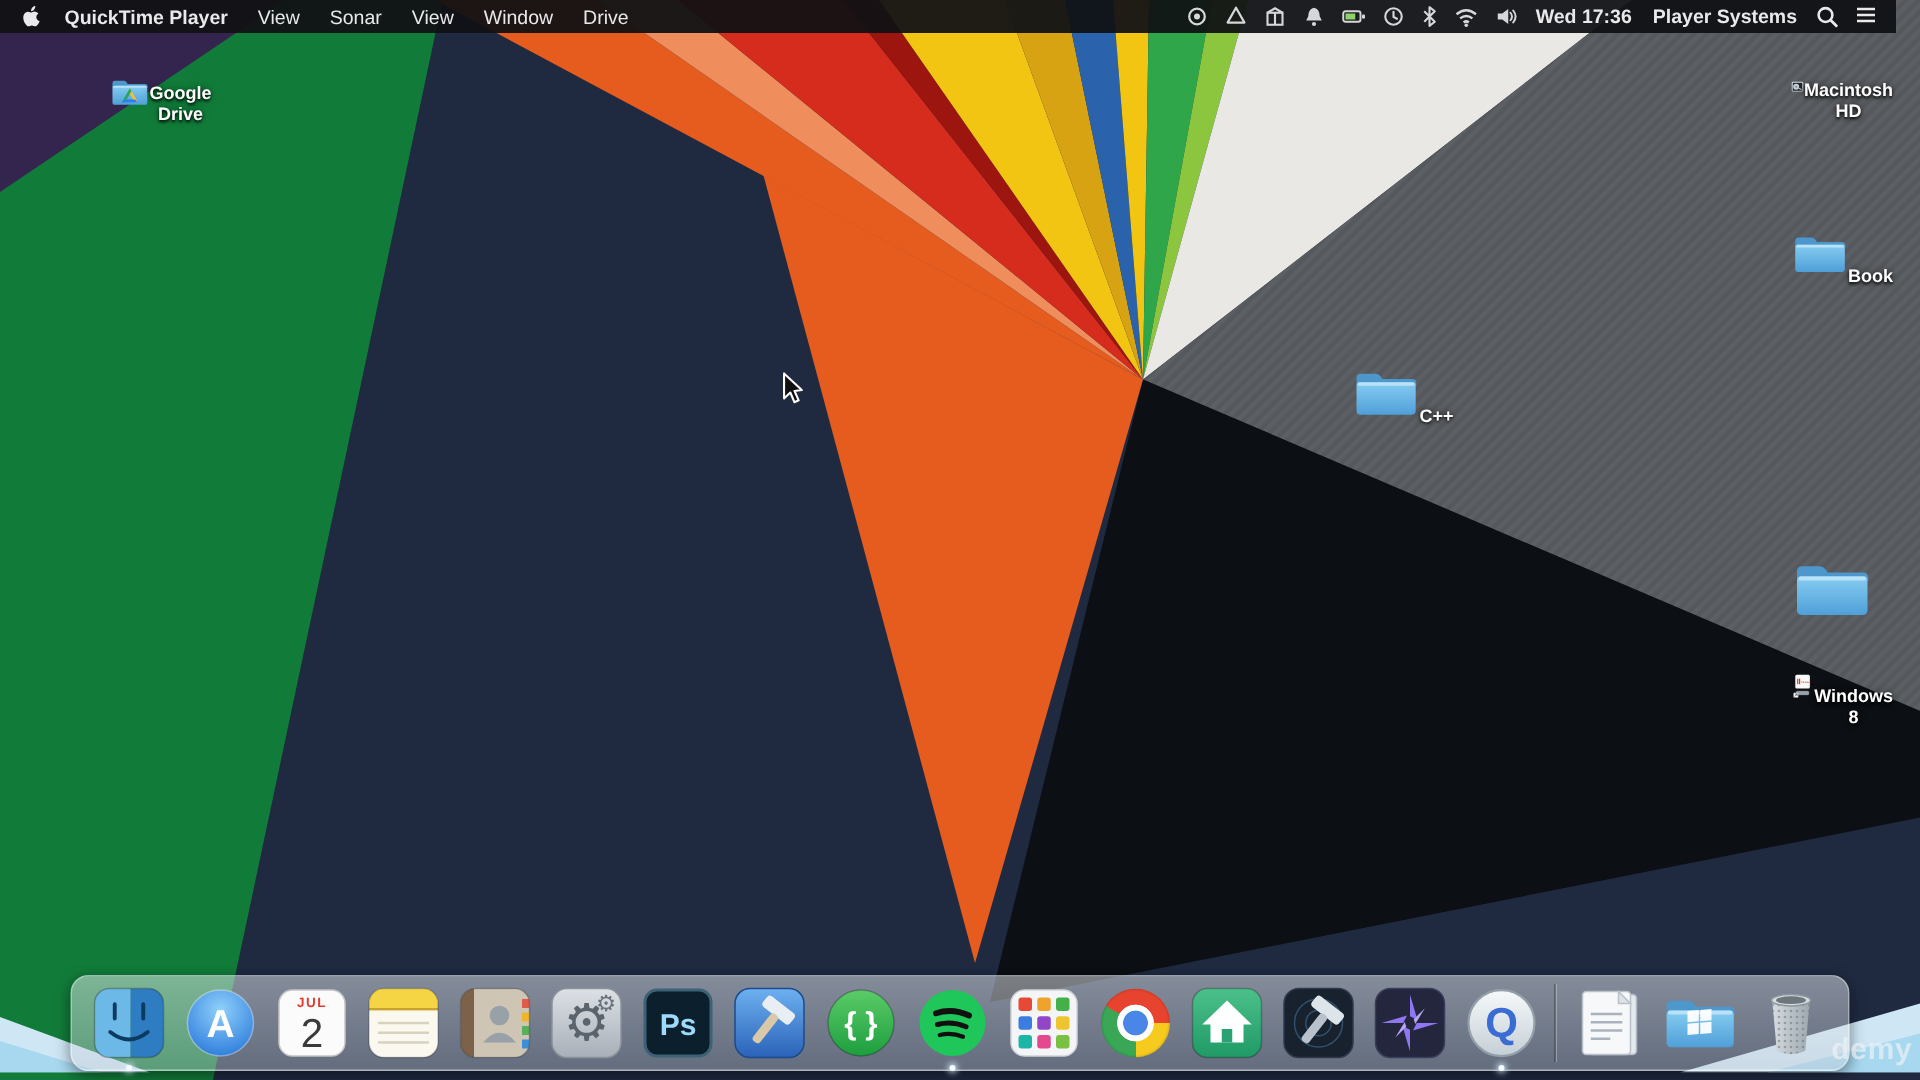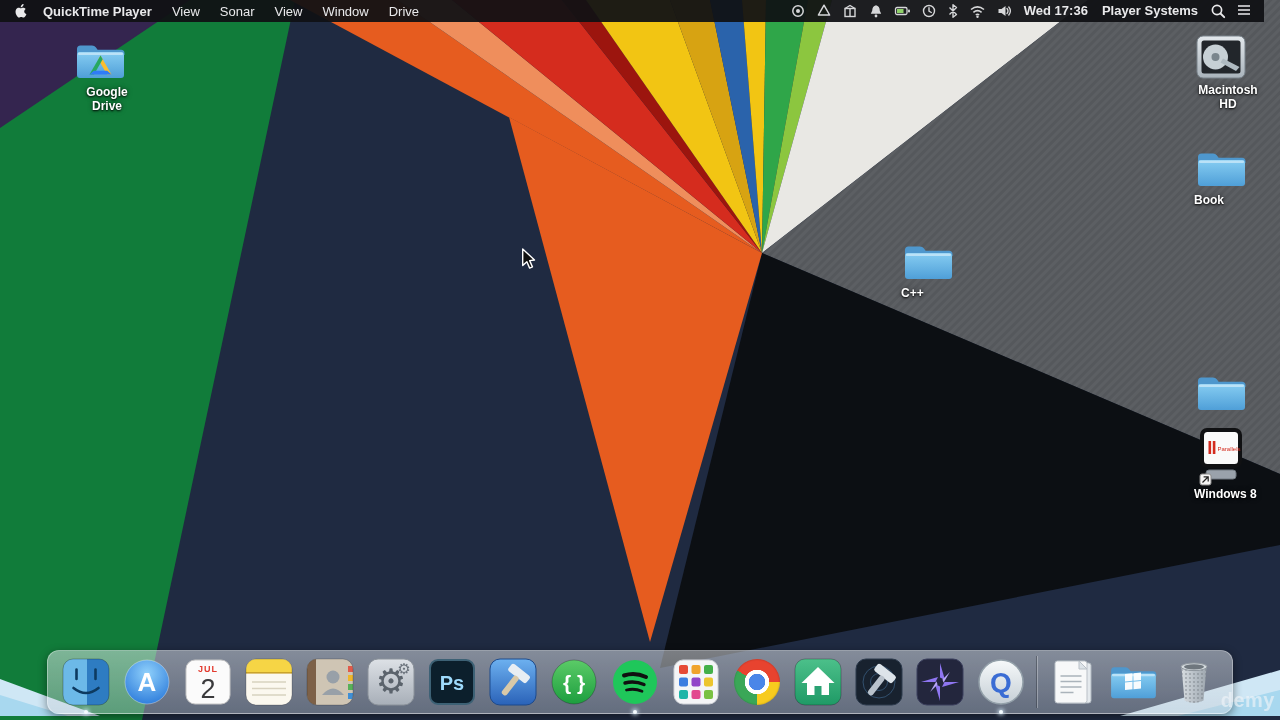--- a/index.html
+++ b/index.html
@@ -13,21 +13,21 @@
   #menubar{position:absolute;top:0;left:0;right:16px;height:22px;background:rgba(16,17,20,.94);
     display:flex;align-items:center;color:#e9e9eb;font-size:13px;z-index:10}
   .apple{margin:0 6px 0 14px;display:flex}
   .mb-app{font-weight:bold;padding:0 10px}
   .mb-item{padding:0 10px}
   .mb-right{margin-left:auto;display:flex;align-items:flex-start;gap:10px;padding-right:12px}
   .mb-right .txt{font-weight:bold;padding:0 2px;white-space:nowrap}
   .sicon{display:flex;align-items:center}
 
   
-  .desktop-icon{position:absolute;width:68px;display:flex;flex-direction:column;align-items:flex-start;z-index:2}
+  .desktop-icon{position:absolute;width:68px;display:flex;flex-direction:row;align-items:flex-end;z-index:2}
   .di-label{margin-top:2px;font-size:12px;font-weight:bold;color:#fff;text-align:center;line-height:1.15;
     text-shadow:0 1px 2px rgba(0,0,0,.9),0 0 5px rgba(0,0,0,.55)}
   #di-gdrive{left:73px;top:40px}
   #di-hd{left:1194px;top:34px}
   #di-book{left:1194px;top:148px}
   #di-cpp{left:901px;top:241px}
   #di-folder2{left:1194px;top:372px}
   #di-win8{left:1194px;top:428px}
 
   

